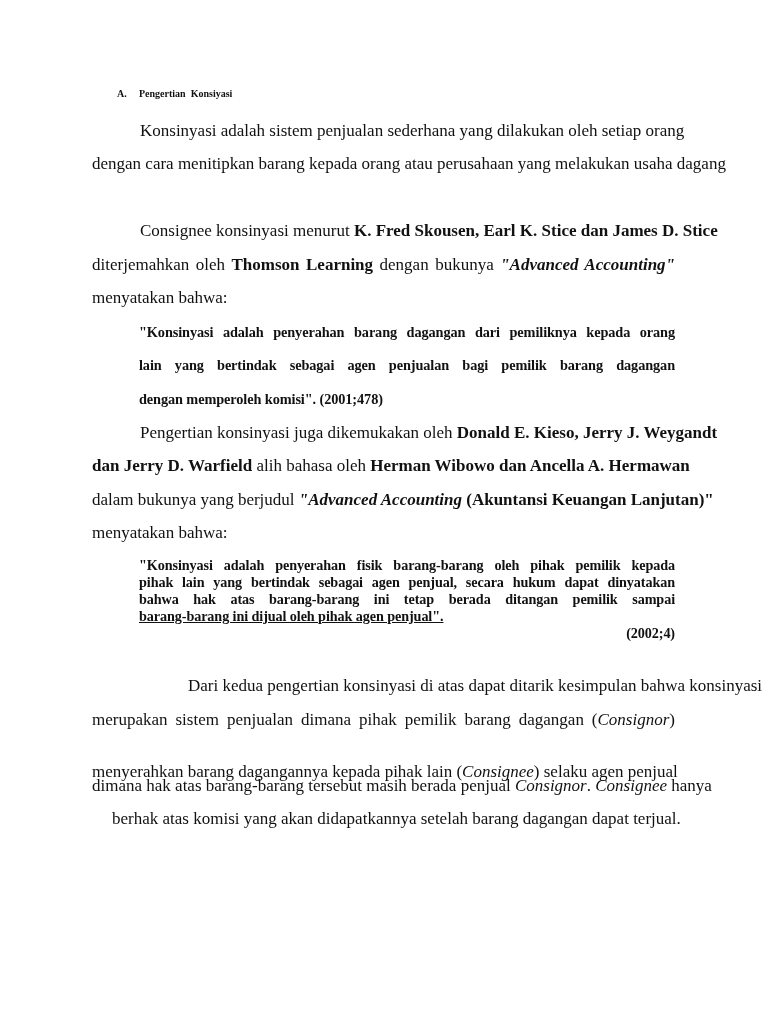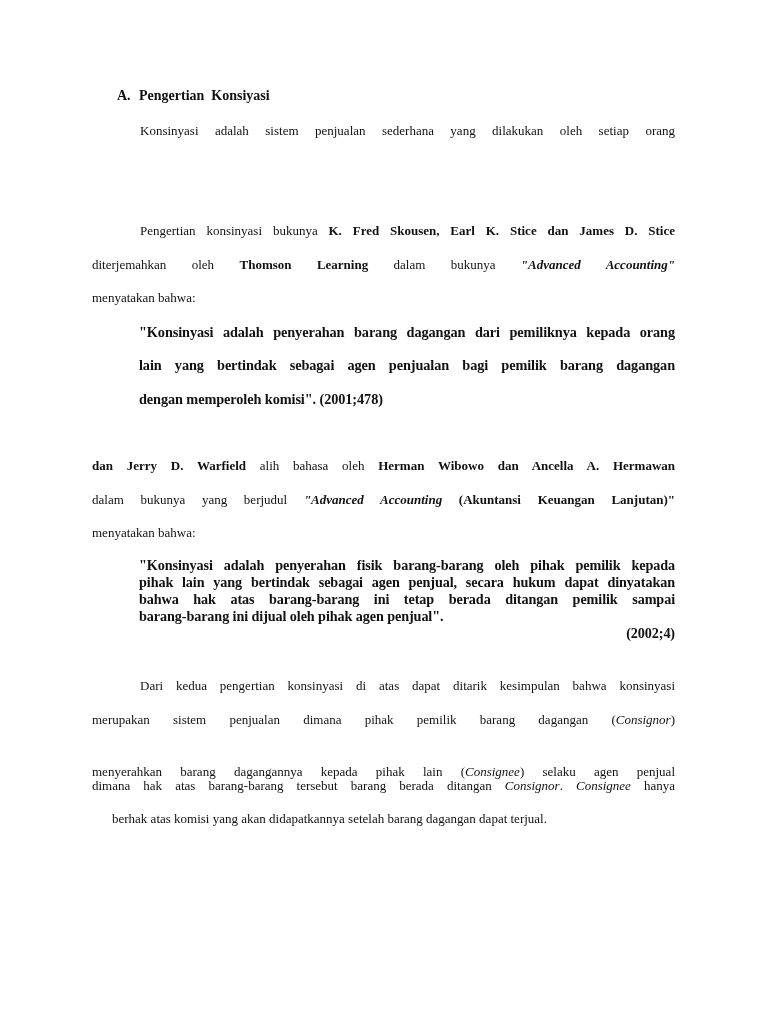--- a/index.html
+++ b/index.html
@@ -1,61 +1,63 @@
 <!DOCTYPE html>
 <html><head>
 <meta charset="utf-8">
 <style>
   html, body { margin: 0; padding: 0; background: #ffffff; }
   body { width: 768px; height: 1024px; position: relative; overflow: hidden;
          font-family: "Liberation Serif", "DejaVu Serif", serif; color: #111; }
   .page { position: absolute; left: 0; top: 0; width: 768px; height: 1024px; background: #fff; }
-  .line { position: absolute; left: 92px; width: 583px; font-size: 13px; line-height: 18px;
+  .line { position: absolute; left: 92px; width: 583px; font-size: 17px; line-height: 18px;
           white-space: nowrap; text-align: justify; text-align-last: justify; }
   .line.indent { left: 140px; width: 535px; }
   .line.last { text-align-last: left; }
   .q { position: absolute; left: 139px; width: 536px; font-size: 14.3px; font-weight: bold;
        line-height: 18px; white-space: nowrap; text-align: justify; text-align-last: justify;
        font-family: "Liberation Serif", serif; letter-spacing: -0.1px; }
   .q.last { text-align-last: left; }
   .q.right { text-align: center; text-align-last: right; }
   .q2 { font-size: 14.2px; line-height: 16px; }
-  .heading { position: absolute; left: 117px; top: 88px; font-size: 14px; font-weight: bold; }
+  .heading { position: absolute; left: 117px; top: 88px; font-size: 10px; font-weight: bold; }
   .heading span { display: inline-block; }
   b { font-weight: bold; }
   i { font-style: italic; }
 </style>
 </head>
 <body>
 
 <div class="page">
 
   <div class="heading">
     <span style="width:22px;">A.</span><span style="white-space:pre;">Pengertian  Konsiyasi</span>
   </div>
 
   <div class="line indent" style="top:122px;">Konsinyasi adalah sistem penjualan sederhana yang dilakukan oleh setiap orang</div>
+  <div class="line" style="top:155px;">dengan cara menitipkan barang kepada orang atau perusahaan yang melakukan usaha dagang</div>
 
-  <div class="line indent" style="top:222px;"><span>Pengertian konsinyasi bukunya </span> <b>K. Fred Skousen, Earl K. Stice dan James D. Stice</b></div>
-  <div class="line" style="top:256px;"><span>diterjemahkan</span> <span>oleh</span> <b>Thomson Learning</b> <span>dalam</span> <span>bukunya</span> <b><i>"Advanced Accounting"</i></b></div>
+  <div class="line indent" style="top:222px;"><span>Consignee konsinyasi menurut </span> <b>K. Fred Skousen, Earl K. Stice dan James D. Stice</b></div>
+  <div class="line" style="top:256px;"><span>diterjemahkan</span> <span>oleh</span> <b>Thomson Learning</b> <span>dengan</span> <span>bukunya</span> <b><i>"Advanced Accounting"</i></b></div>
   <div class="line last" style="top:289px;">menyatakan bahwa:</div>
 
   <div class="q" style="top:323px;">"Konsinyasi adalah penyerahan barang dagangan dari pemiliknya kepada orang</div>
   <div class="q" style="top:356px;">lain yang bertindak sebagai agen penjualan bagi pemilik barang dagangan</div>
   <div class="q last" style="top:390px;">dengan memperoleh komisi". (2001;478)</div>
 
+  <div class="line indent" style="top:424px;"><span>Pengertian konsinyasi juga dikemukakan oleh </span> <b>Donald E. Kieso, Jerry J. Weygandt</b></div>
   <div class="line" style="top:457px;"><b>dan Jerry D. Warfield</b> <span> alih bahasa oleh </span> <b>Herman Wibowo dan Ancella A. Hermawan</b></div>
   <div class="line" style="top:491px;"><span>dalam bukunya yang berjudul </span> <b><i>"Advanced Accounting</i></b> <b> (Akuntansi Keuangan Lanjutan)"</b></div>
   <div class="line last" style="top:524px;">menyatakan bahwa:</div>
 
   <div class="q q2" style="top:557px;">"Konsinyasi adalah penyerahan fisik barang-barang oleh pihak pemilik kepada</div>
   <div class="q q2" style="top:591px;">bahwa hak atas barang-barang ini tetap berada ditangan pemilik sampai</div>
   <div class="q q2" style="top:574px;">pihak lain yang bertindak sebagai agen penjual, secara hukum dapat dinyatakan</div>
-  <div class="q q2 last" style="top:608px;">barang-barang ini dijual oleh pihak agen penjual".</div>
+  <div class="q q2 last" style="top:608px;text-decoration:underline;">barang-barang ini dijual oleh pihak agen penjual".</div>
   <div class="q q2 right" style="top:625px;">(2002;4)</div>
 
-  <div class="line indent" style="top:677px;">Dari kedua pengertian konsinyasi di atas dapat ditarik kesimpulan bahwa konsinyasi</div>
+  <div class="line indent" style="top:677px;margin-left:48px;">Dari kedua pengertian konsinyasi di atas dapat ditarik kesimpulan bahwa konsinyasi</div>
   <div class="line" style="top:711px;"><span>merupakan sistem penjualan dimana pihak pemilik barang dagangan (</span><i>Consignor</i><span>)</span></div>
   <div class="line" style="top:744px;margin-top:19px;"><span>menyerahkan barang dagangannya kepada pihak lain (</span><i>Consignee</i><span>) selaku agen penjual</span></div>
-  <div class="line" style="top:777px;"><span>dimana hak atas barang-barang tersebut barang berada ditangan </span><i>Consignor</i><span>. </span><i>Consignee</i><span> hanya</span></div>
+  <div class="line" style="top:777px;"><span>dimana hak atas barang-barang tersebut masih berada penjual </span><i>Consignor</i><span>. </span><i>Consignee</i><span> hanya</span></div>
   <div class="line last" style="top:810px;margin-left:20px;">berhak atas komisi yang akan didapatkannya setelah barang dagangan dapat terjual.</div>
 
 </div>
 
 </body></html>

